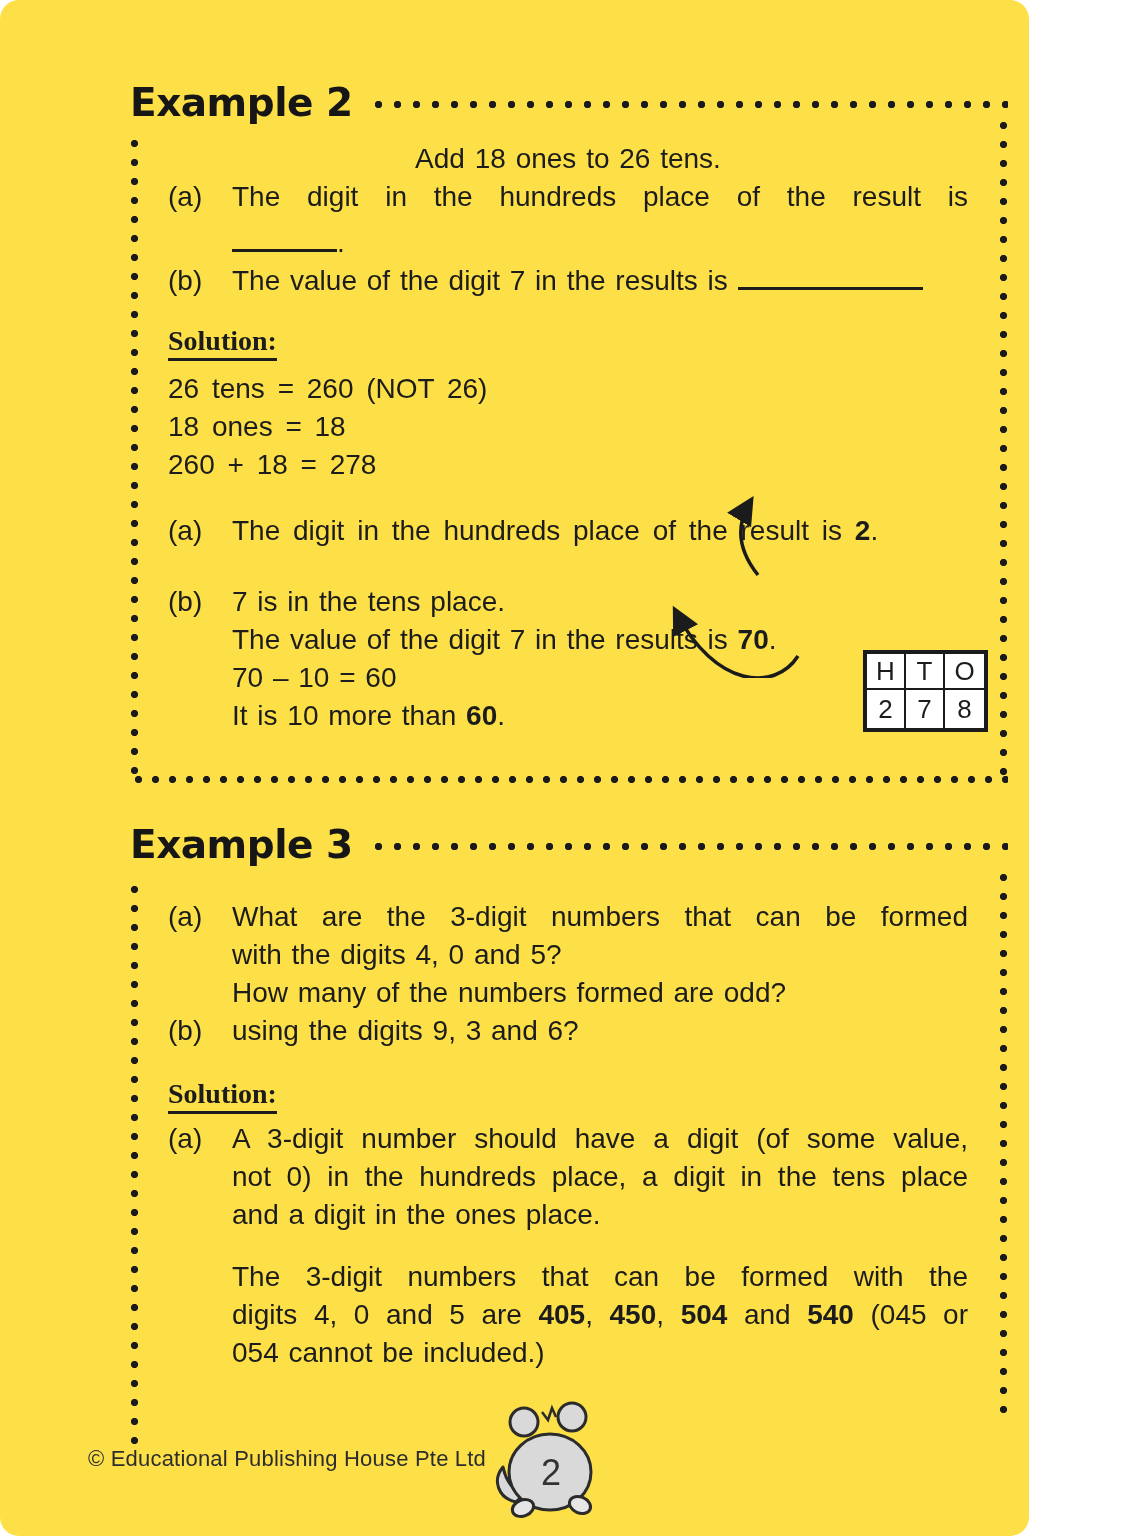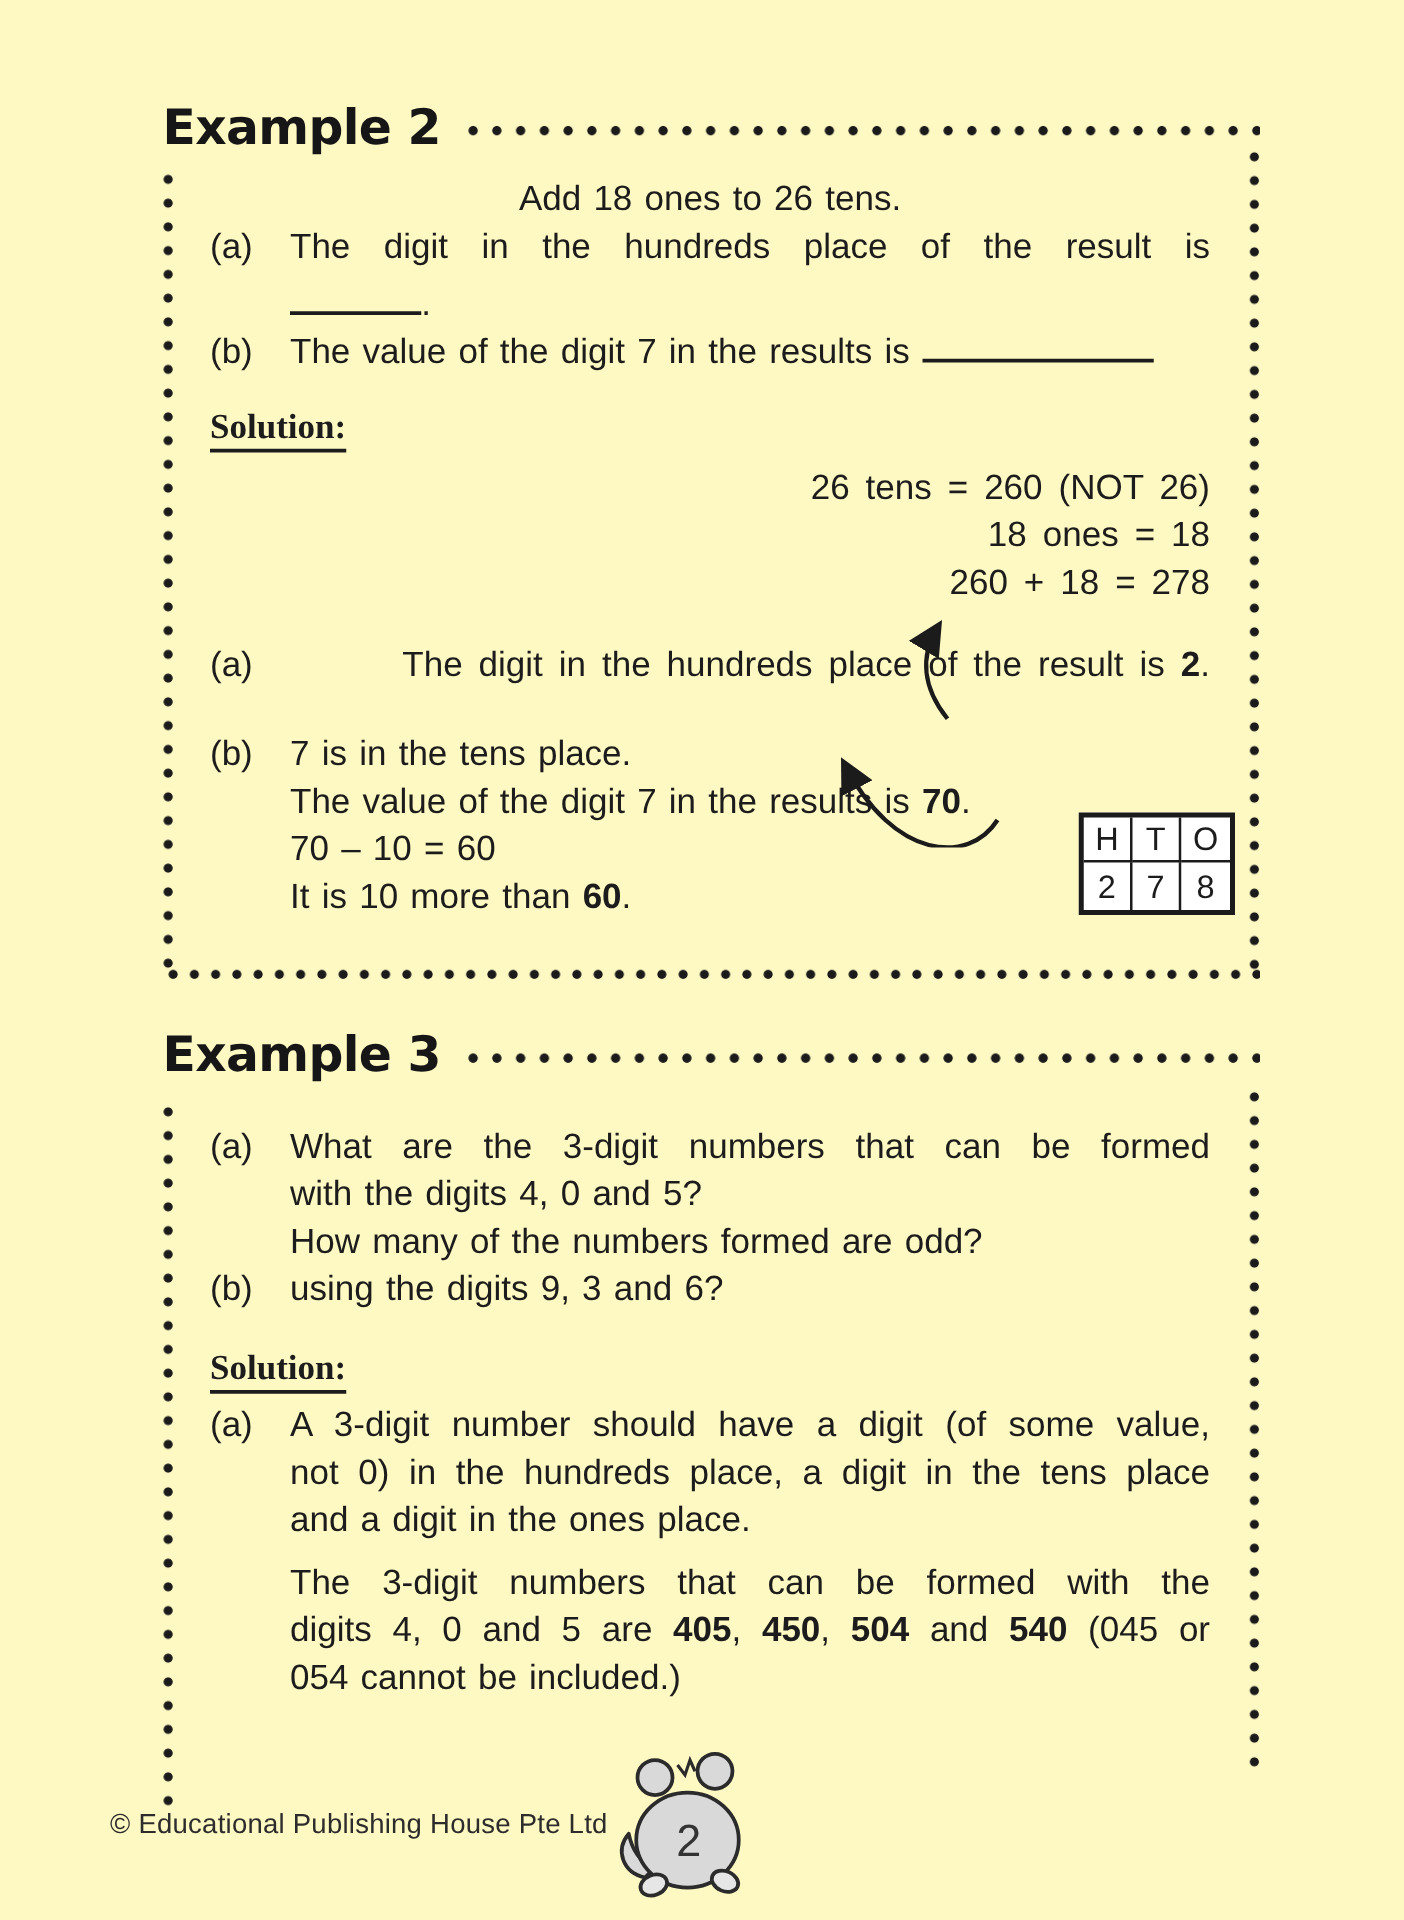--- a/index.html
+++ b/index.html
@@ -1,24 +1,25 @@
 <!DOCTYPE html>
 <html><head>
 <meta charset="utf-8">
 <style>
   * { margin: 0; padding: 0; box-sizing: border-box; }
   html, body { background: #ffffff; }
   .page {
     position: relative;
-    width: 1123px;
+    width: 1029px;
     height: 1536px;
-    background: #fef9c3;
+    background: #fde047;
     font-family: "Liberation Sans", sans-serif;
     color: #1c1c1c;
     overflow: hidden;
+    border-radius: 19px;
   }
   
   .example-block { position: absolute; left: 130px; width: 878px; }
   .ex2 { top: 80px;  height: 706px; }
   .ex3 { top: 822px; height: 714px; }
 
   .ex-header { display: flex; align-items: center; height: 44px; }
   .ex-title {
     font-family: "DejaVu Sans", sans-serif;
     font-weight: 800;
@@ -75,33 +76,33 @@
     display: inline-block;
     border-bottom: 3px solid #1c1c1c;
     height: 0.85em;
     vertical-align: baseline;
   }
   .w105 { width: 105px; }
   .w185 { width: 185px; }
   .w190 { width: 190px; }
   .sol-heading { font-weight: bold; }
   .sol-heading span { border-bottom: 3px solid #1c1c1c; padding-bottom: 2px; font-family: Liberation Serif, serif; }
-  .ws { word-spacing: 5px; text-align: right; }
+  .ws { word-spacing: 5px; }
 
   
   .mt16 { margin-top: 16px; text-align: center; }
   .mt8  { margin-top: 8px; }
   .mt22 { margin-top: 22px; }
   .mt10 { margin-top: 10px; }
   .mt28 { margin-top: 28px; }
   .mt33 { margin-top: 33px; }
   .mt32 { margin-top: 32px; }
   .mt25 { margin-top: 25px; }
   .mt7  { margin-top: 7px; }
-  .mt24 { margin-top: 12px; }
+  .mt24 { margin-top: 24px; }
 
   
   .place-table {
     position: absolute;
     left: 733px;
     top: 570px;
     border: 4px solid #1b1b1b;
     display: grid;
     grid-template-columns: 39px 39px 39px;
     grid-template-rows: 36px 38px;

